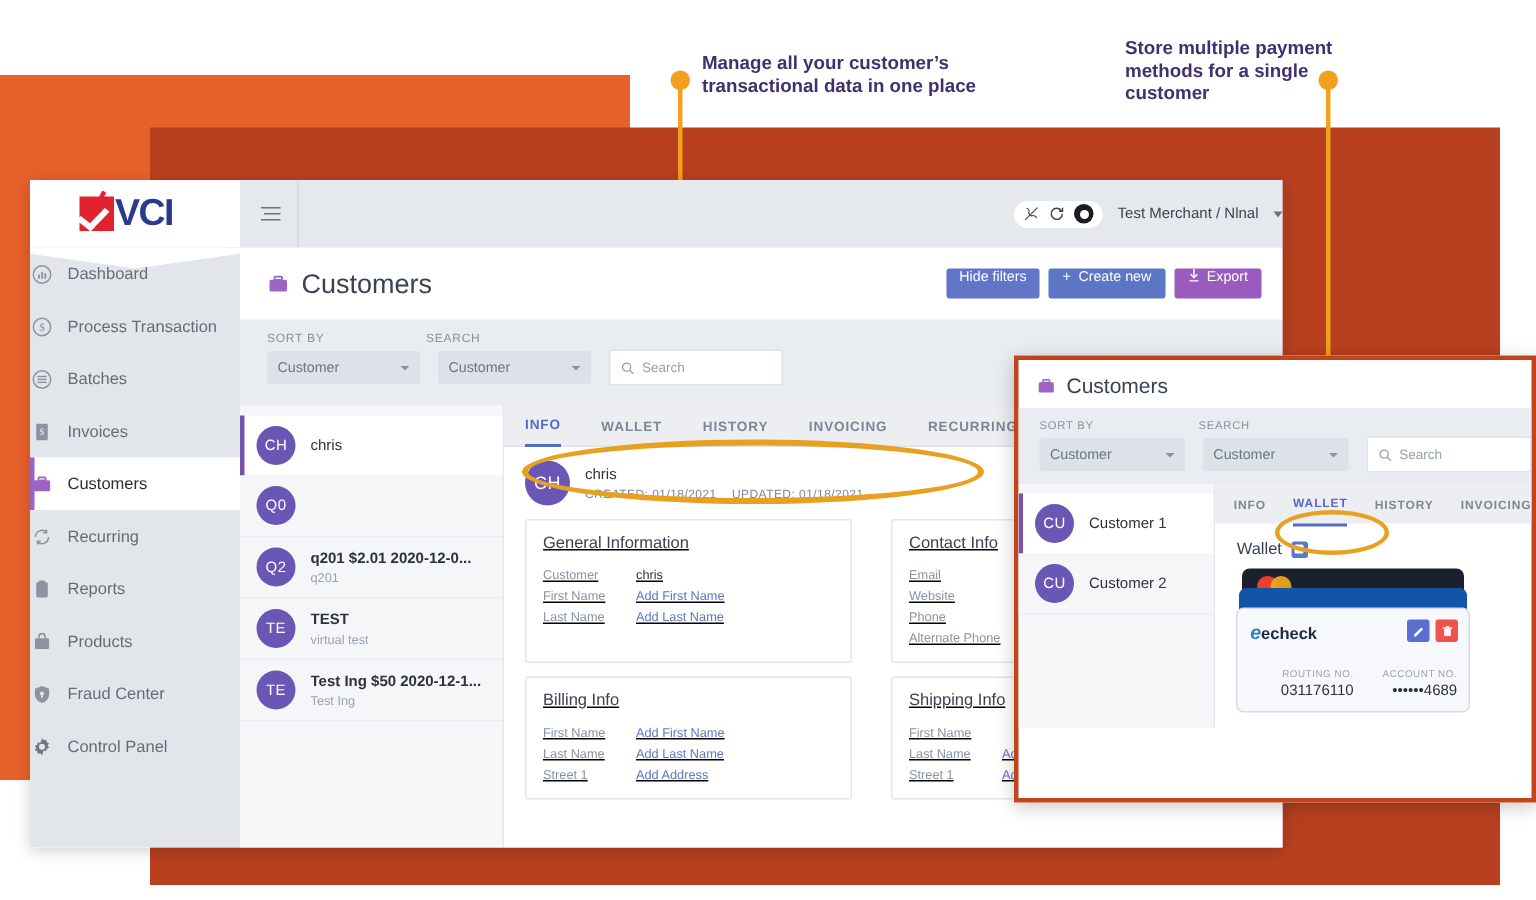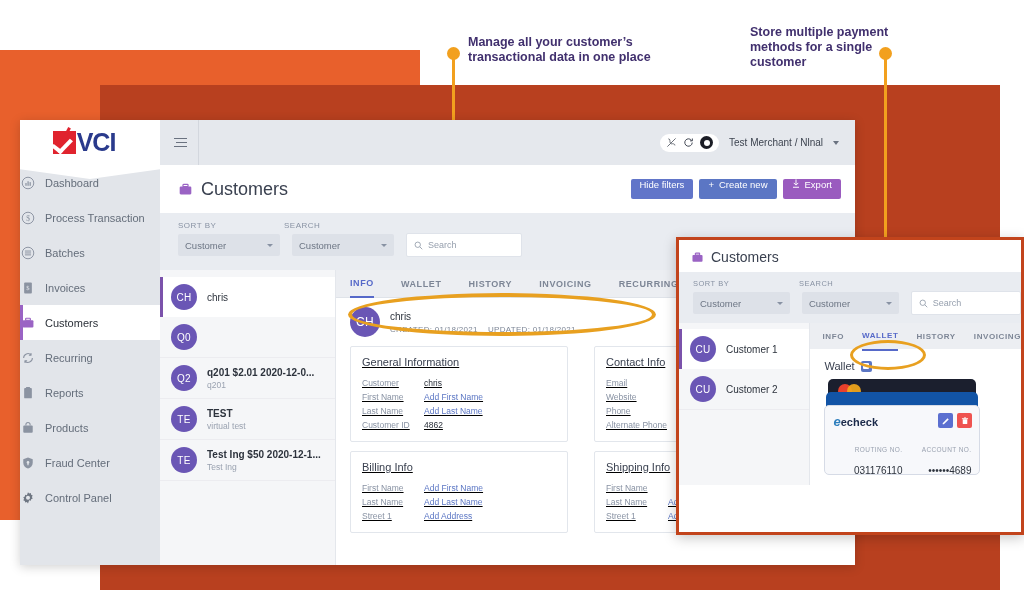--- a/index.html
+++ b/index.html
@@ -43,21 +43,21 @@
 
   
   #topbar{position:absolute;left:140px;top:0;right:0;height:45px;background:#e5e8ed;
       border-bottom:1px solid #d3d7de;display:flex;align-items:center;}
   #hamburger{width:38px;display:flex;align-items:center;justify-content:center;
       border-right:1px solid #d3d7de;height:45px;cursor:pointer;}
   #hamburger span{display:block;height:1.5px;background:#6a7280;margin:2.5px 0;}
   #hamburger span:nth-child(1){width:13px;margin-left:2px;}
   #hamburger span:nth-child(2){width:11px;margin-left:4px;}
   #hamburger span:nth-child(3){width:13px;margin-left:2px;}
-  #topbar-right{margin-left:auto;display:flex;align-items:center;gap:10px;padding-right:16px;}
+  #topbar-right{margin-left:auto;display:flex;align-items:center;gap:10px;padding-right:0;}
   #icon-pill{background:#fff;border-radius:11px;height:18px;display:flex;align-items:center;
       gap:6px;padding:0 6px;}
   .pill-ic{width:11px;height:11px;display:block;}
   .dark-dot{width:13px;height:13px;border-radius:50%;background:#1b1d26;position:relative;}
   .dark-dot:after{content:"";position:absolute;left:3.5px;top:3.5px;width:6px;height:6px;
       border-radius:50%;background:#fff;}
   #merchant-name{font-size:10px;color:#3d4450;}
   #merchant-caret{width:0;height:0;border-left:3.5px solid transparent;border-right:3.5px solid transparent;
       border-top:4px solid #6a7280;}
 
@@ -158,21 +158,21 @@
   #echeck-logo{position:absolute;left:8px;top:8px;font-size:11px;color:#1b2a4a;font-weight:bold;}
   #echeck-logo .e{color:#2f7fbd;font-style:italic;font-size:13px;}
   .cc-act{position:absolute;top:7px;width:15px;height:15px;border-radius:2px;
       display:flex;align-items:center;justify-content:center;cursor:pointer;}
   #cc-edit{right:26px;background:#5b6fd0;}
   #cc-del{right:7px;background:#ef5350;}
   .cc-act svg{width:8px;height:8px;}
   #cc-fields{position:absolute;left:8px;right:8px;top:40px;display:flex;}
   .ccf{flex:1;}
   .ccf .lab{font-size:6.5px;color:#9aa2b0;letter-spacing:.4px;}
-  .ccf .val{font-size:10px;color:#2d333d;margin-top:12px;}
+  .ccf .val{font-size:10px;color:#2d333d;margin-top:2px;}
 
   
   .ann-text{font-size:12.5px;font-weight:bold;color:#41306e;line-height:15px;}
   #ann1{left:468px;top:35px;width:210px;}
   #ann2{left:750px;top:25px;width:170px;}
   .ann-line{background:#f2a01e;width:3px;}
   #ann1-line{left:452px;top:52px;height:250px;}
   #ann1-dot{left:447px;top:47px;width:13px;height:13px;border-radius:50%;background:#f2a01e;}
   #ann2-line{left:884px;top:52px;height:305px;}
   #ann2-dot{left:879px;top:47px;width:13px;height:13px;border-radius:50%;background:#f2a01e;}
@@ -444,24 +444,20 @@
               <span class="k">Customer</span>
               <span class="v">chris</span>
             </div>
           <div class="kv">
               <span class="k">First Name</span>
               <span class="v link">Add First Name</span>
             </div>
           <div class="kv">
               <span class="k">Last Name</span>
               <span class="v link">Add Last Name</span>
-            </div>
-          <div class="kv">
-              <span class="k">Customer ID</span>
-              <span class="v">4862</span>
             </div>
         </div>
         <div class="card">
           <h4>Contact Info</h4>
           <div class="kv">
               <span class="k">Email</span>
               <span class="v"></span>
             </div>
           <div class="kv">
               <span class="k">Website</span>

